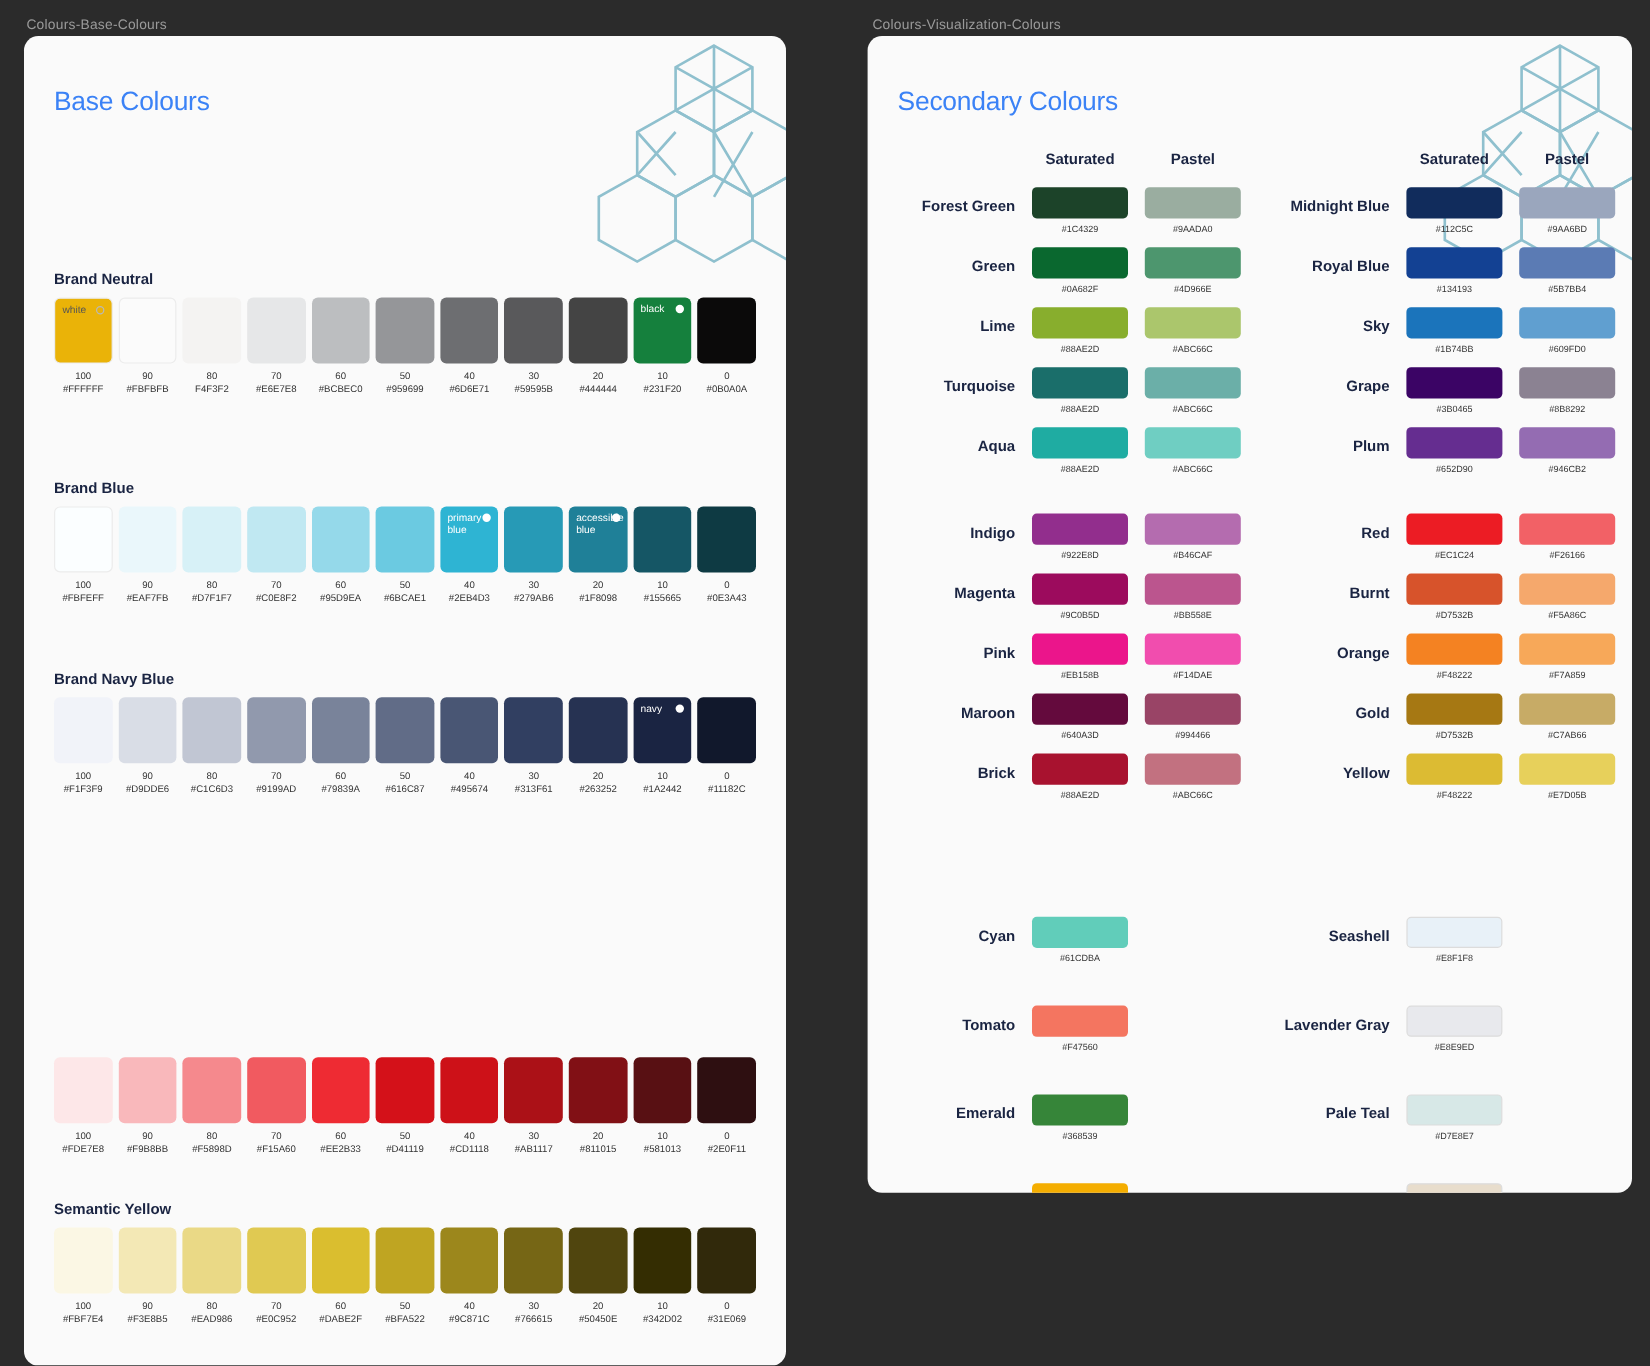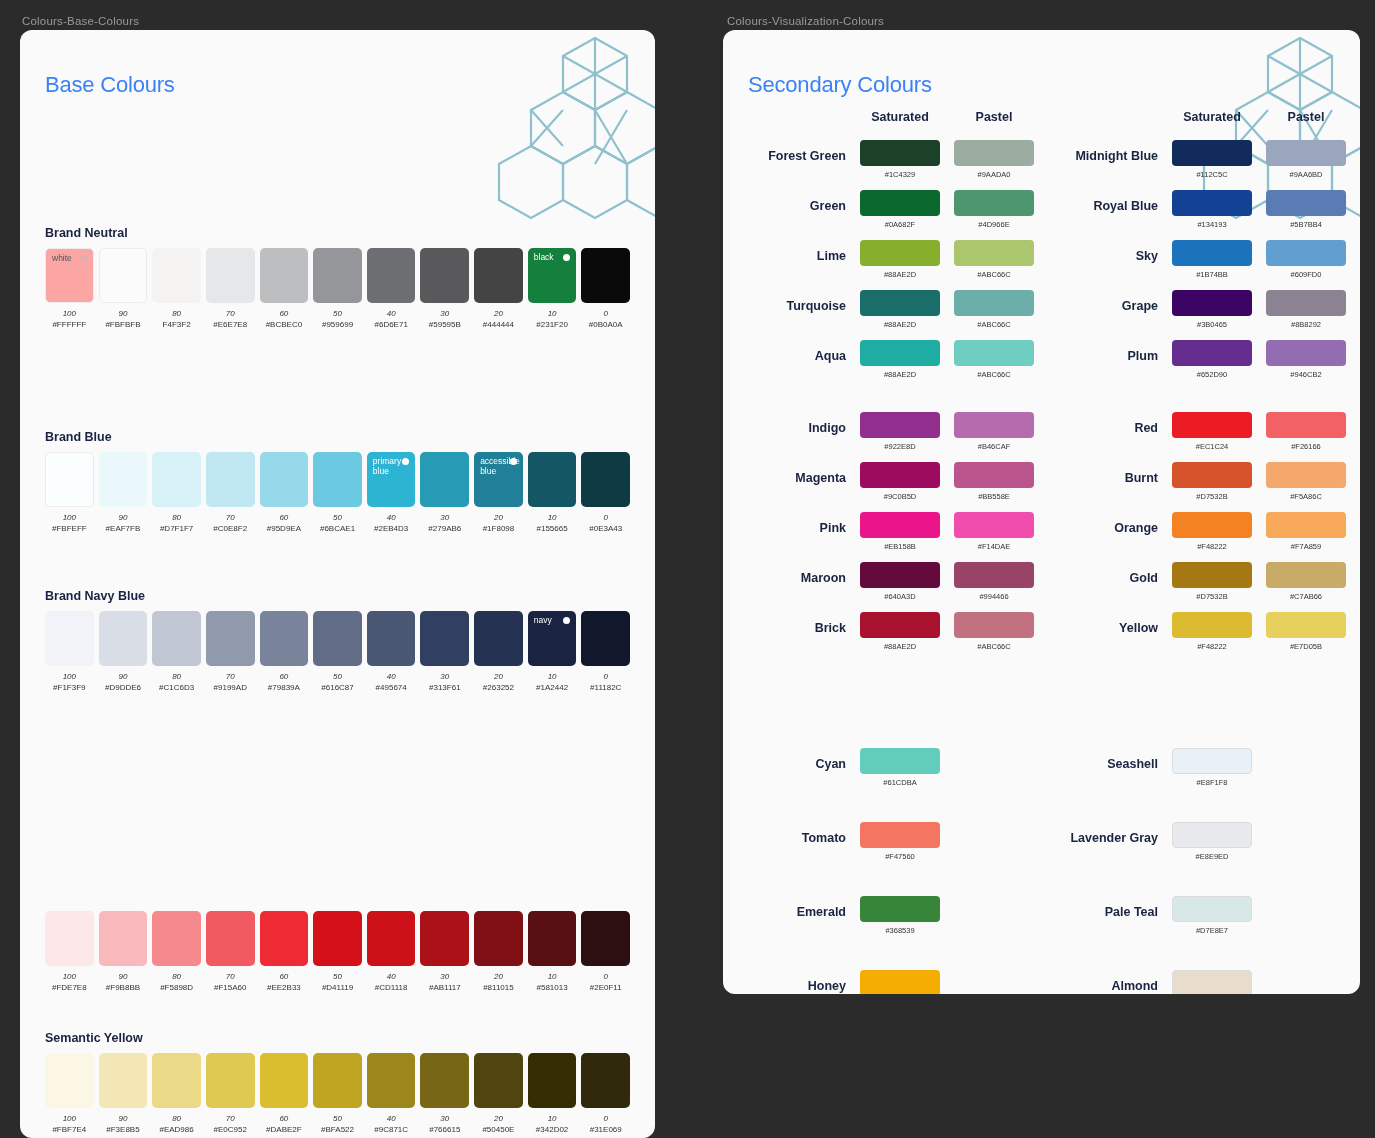--- a/index.html
+++ b/index.html
@@ -76,24 +76,24 @@
     width: 7px; height: 7px; border-radius: 50%;
   }
   .sw-dot.filled { background: #ffffff; }
   .sw-dot.outline { background: transparent; border: 1px solid #b9b9b9; }
   .tone, .hexcode {
     text-align: center;
     font-size: 8px;
     color: #333;
     line-height: 11px;
   }
-  .tone { margin-top: 5px; font-style: italic; }
+  .tone { margin-top: 5px; }
 
   
-  .sec-columns { display: flex; gap: 26px; margin-top: 8px; }
+  .sec-columns { display: flex; gap: 26px; margin-top: 24px; }
   .sec-col { flex: 1 1 0; }
 
   .sec-head {
     display: flex;
     align-items: flex-end;
     margin-bottom: 16px;
     height: 18px;
   }
   .sec-head .h-name { width: 98px; }
   .sec-head .h-lab {
@@ -155,21 +155,21 @@
         </g>
       </svg>
 
       <div class="card-inner">
         <h1 class="card-title">Base Colours</h1>
         <div id="base-groups">
             <div class="ramp-group" style="margin-top: 128px;">
               <div class="ramp-title">Brand Neutral</div>
               <div class="ramp-row">
                 <div class="ramp-cell">
-                  <div class="swatch" style="background: #fca5a5; border: 1px solid rgb(236, 236, 236);">
+                  <div class="swatch" style="background: #eab308; border: 1px solid rgb(236, 236, 236);">
                     <span class="sw-name" style="color: rgb(85, 85, 85);">white</span>
                     <span class="sw-dot outline"></span>
                   </div>
                   <div class="tone">100</div>
                   <div class="hexcode">#FFFFFF</div>
                 </div>
                 <div class="ramp-cell">
                   <div class="swatch" style="background: rgb(251, 251, 251); border: 1px solid rgb(236, 236, 236);"></div>
                   <div class="tone">90</div>
                   <div class="hexcode">#FBFBFB</div>
@@ -217,21 +217,21 @@
                   <div class="tone">10</div>
                   <div class="hexcode">#231F20</div>
                 </div>
                 <div class="ramp-cell">
                   <div class="swatch" style="background: rgb(11, 10, 10);"></div>
                   <div class="tone">0</div>
                   <div class="hexcode">#0B0A0A</div>
                 </div>
               </div>
             </div>
-            <div class="ramp-group" style="margin-top: 100px;">
+            <div class="ramp-group" style="margin-top: 70px;">
               <div class="ramp-title">Brand Blue</div>
               <div class="ramp-row">
                 <div class="ramp-cell">
                   <div class="swatch" style="background: rgb(251, 254, 255); border: 1px solid rgb(236, 236, 236);"></div>
                   <div class="tone">100</div>
                   <div class="hexcode">#FBFEFF</div>
                 </div>
                 <div class="ramp-cell">
                   <div class="swatch" style="background: rgb(234, 247, 251);"></div>
                   <div class="tone">90</div>

